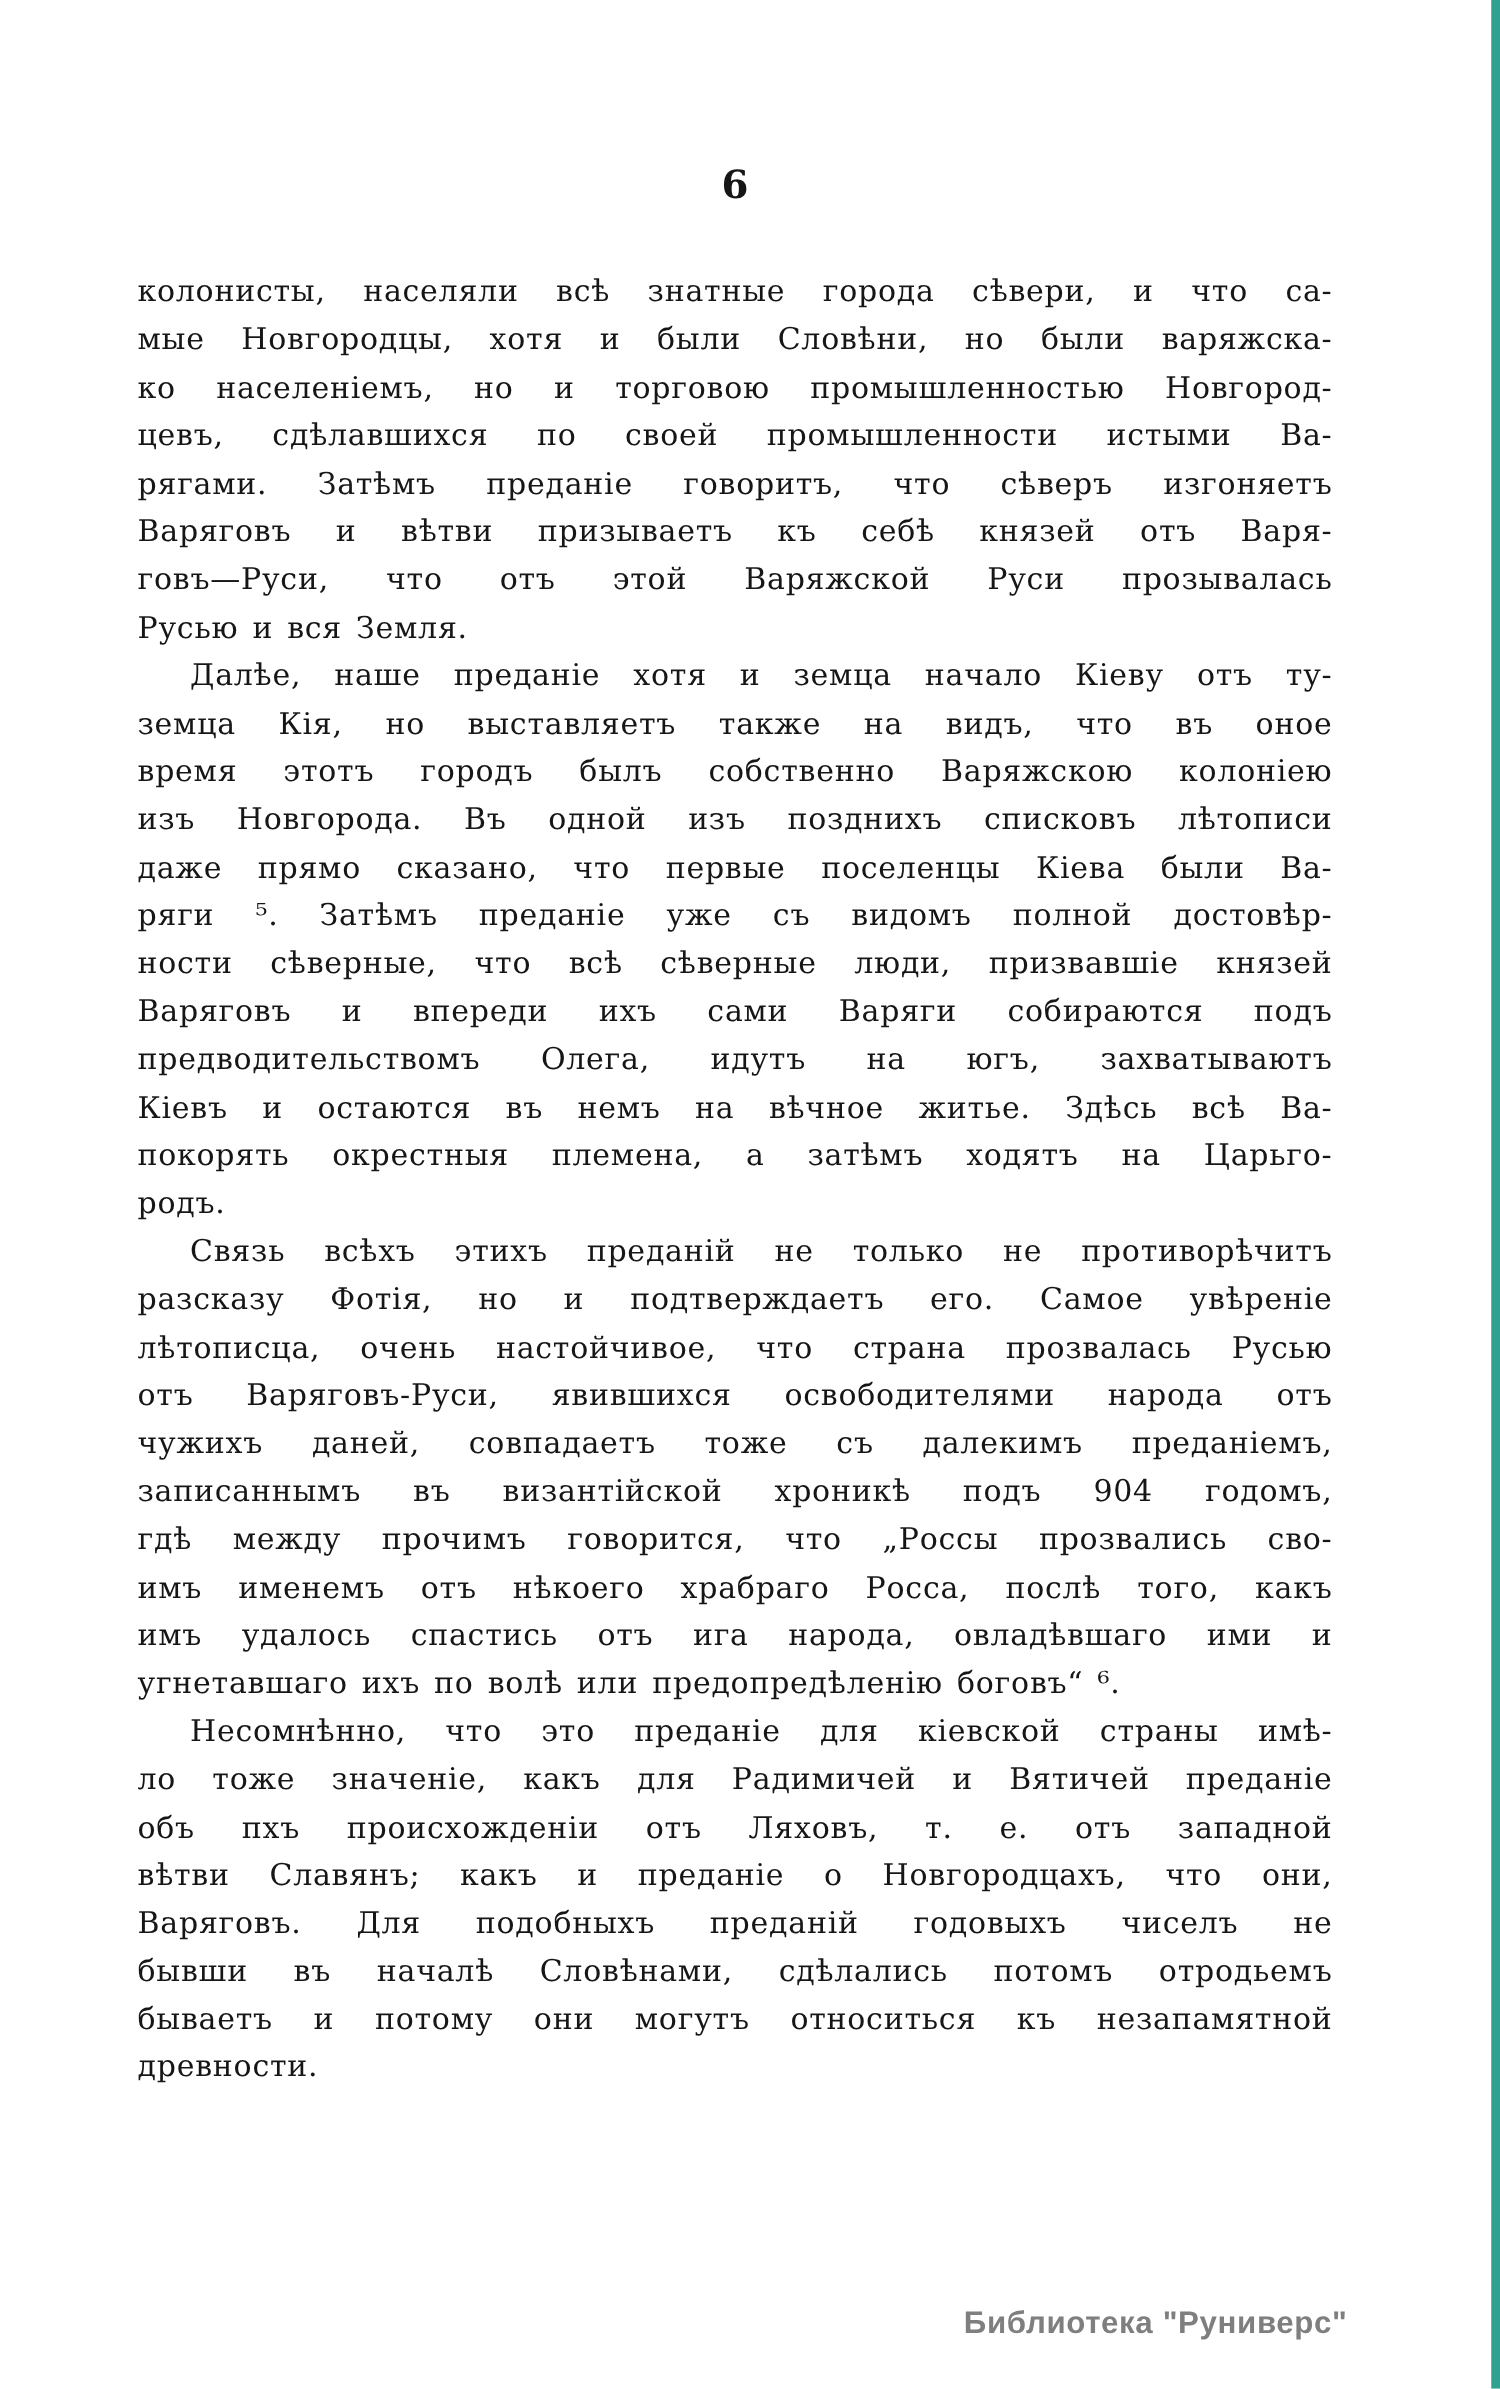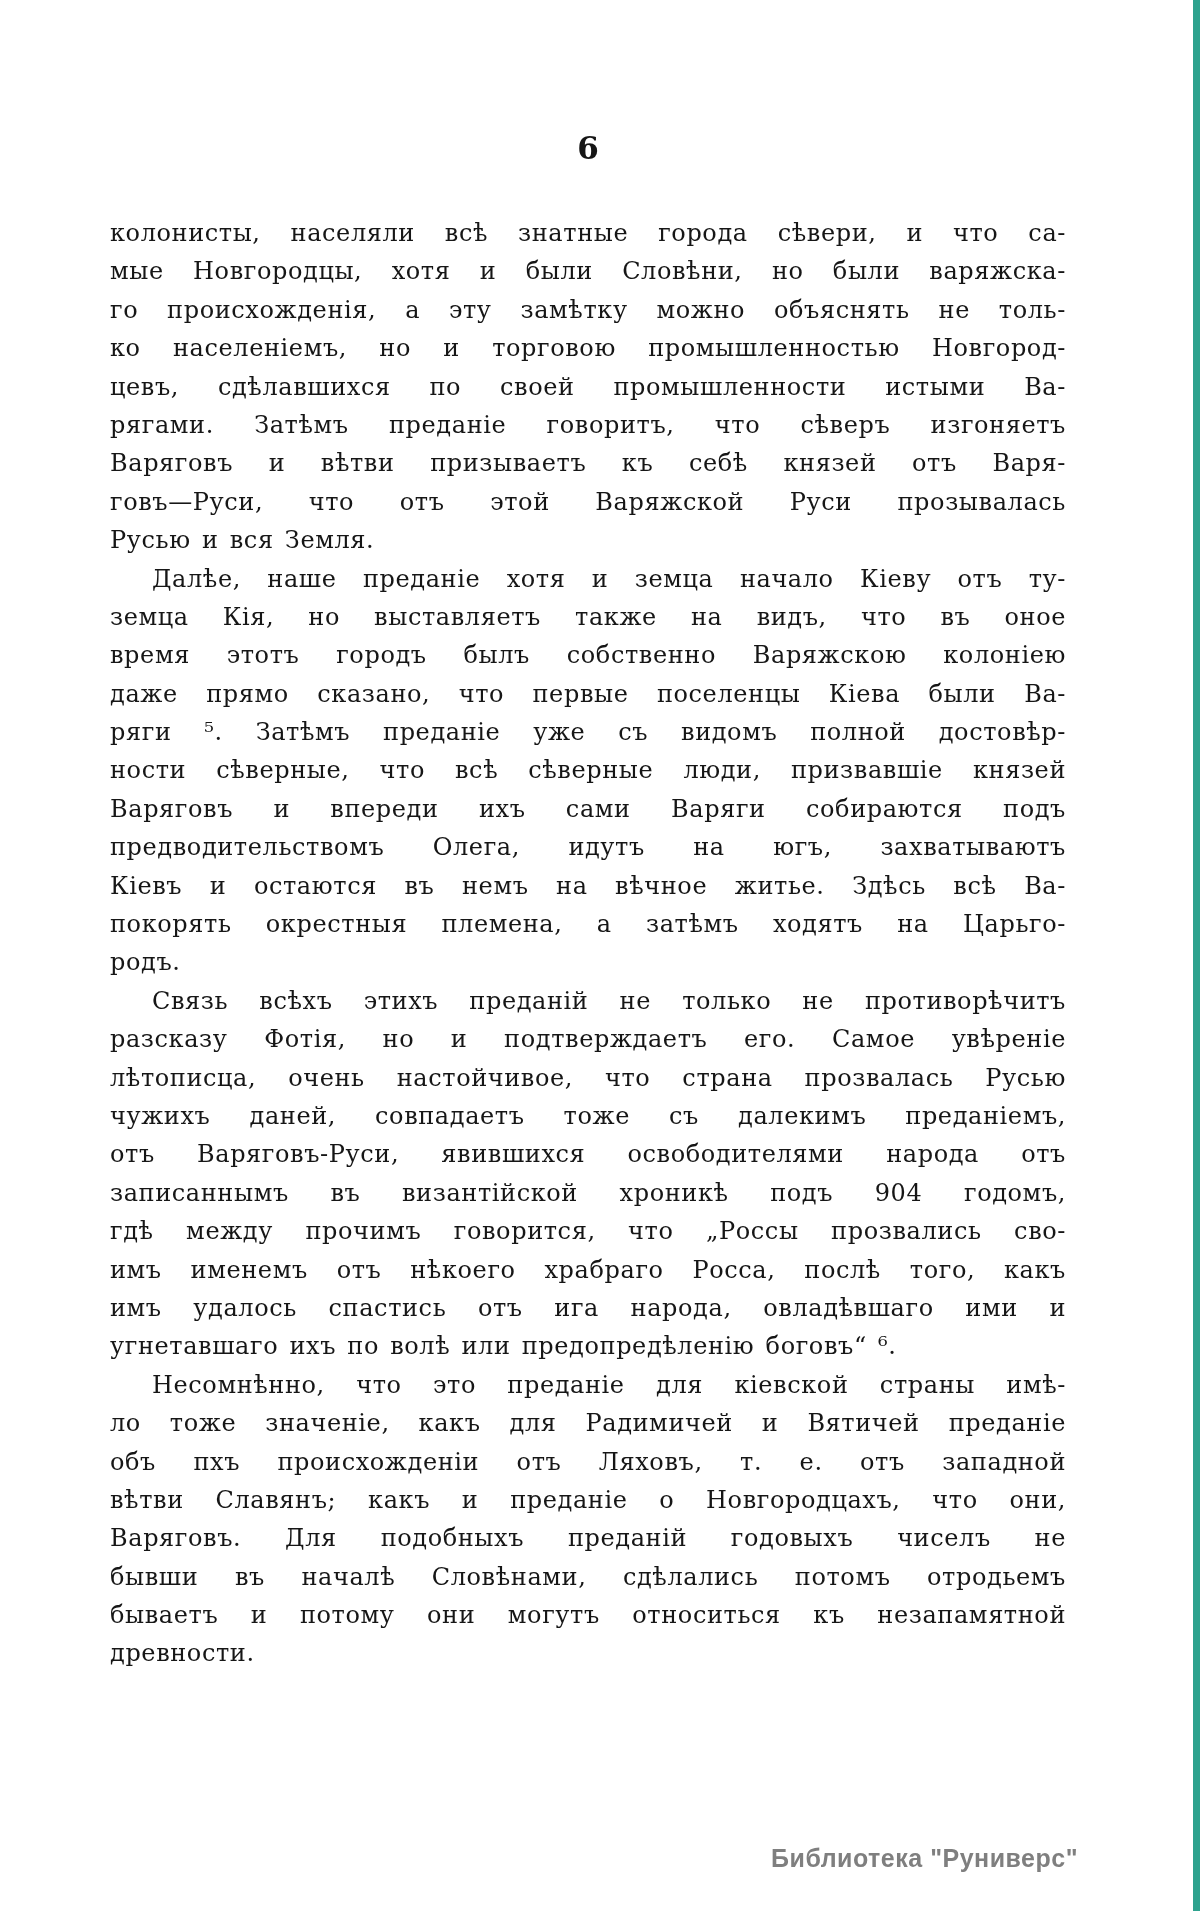--- a/index.html
+++ b/index.html
@@ -73,43 +73,43 @@
 </style>
 </head>
 <body>
 
 <div class="page">
   <div class="page-number">6</div>
 
   <div class="text-block">
       <div class="line">колонисты, населяли всѣ знатные города сѣвери, и что са-</div>
       <div class="line">мые Новгородцы, хотя и были Словѣни, но были варяжска-</div>
-      <div class="line">го происхожденія, а эту замѣтку можно объяснять не толь-</div>
       <div class="line">ко населеніемъ, но и торговою промышленностью Новгород-</div>
       <div class="line">цевъ, сдѣлавшихся по своей промышленности истыми Ва-</div>
       <div class="line">рягами. Затѣмъ преданіе говоритъ, что сѣверъ изгоняетъ</div>
       <div class="line">Варяговъ и вѣтви призываетъ къ себѣ князей отъ Варя-</div>
       <div class="line">говъ—Руси, что отъ этой Варяжской Руси прозывалась</div>
       <div class="line last">Русью и вся Земля.</div>
       <div class="line indent">Далѣе, наше преданіе хотя и земца начало Кіеву отъ ту-</div>
       <div class="line">земца Кія, но выставляетъ также на видъ, что въ оное</div>
       <div class="line">время этотъ городъ былъ собственно Варяжскою колоніею</div>
+      <div class="line">изъ Новгорода. Въ одной изъ позднихъ списковъ лѣтописи</div>
       <div class="line">даже прямо сказано, что первые поселенцы Кіева были Ва-</div>
       <div class="line">ряги ⁵. Затѣмъ преданіе уже съ видомъ полной достовѣр-</div>
       <div class="line">ности сѣверные, что всѣ сѣверные люди, призвавшіе князей</div>
       <div class="line">Варяговъ и впереди ихъ сами Варяги собираются подъ</div>
       <div class="line">предводительствомъ Олега, идутъ на югъ, захватываютъ</div>
       <div class="line">Кіевъ и остаются въ немъ на вѣчное житье. Здѣсь всѣ Ва-</div>
       <div class="line">покорять окрестныя племена, а затѣмъ ходятъ на Царьго-</div>
       <div class="line last">родъ.</div>
       <div class="line indent">Связь всѣхъ этихъ преданій не только не противорѣчитъ</div>
       <div class="line">разсказу Фотія, но и подтверждаетъ его. Самое увѣреніе</div>
       <div class="line">лѣтописца, очень настойчивое, что страна прозвалась Русью</div>
+      <div class="line">отъ Варяговъ-Руси, явившихся освободителями народа отъ</div>
       <div class="line">чужихъ даней, совпадаетъ тоже съ далекимъ преданіемъ,</div>
-      <div class="line">отъ Варяговъ-Руси, явившихся освободителями народа отъ</div>
       <div class="line">записаннымъ въ византійской хроникѣ подъ 904 годомъ,</div>
       <div class="line">гдѣ между прочимъ говорится, что „Россы прозвались сво-</div>
       <div class="line">имъ именемъ отъ нѣкоего храбраго Росса, послѣ того, какъ</div>
       <div class="line">имъ удалось спастись отъ ига народа, овладѣвшаго ими и</div>
       <div class="line last">угнетавшаго ихъ по волѣ или предопредѣленію боговъ“ ⁶.</div>
       <div class="line indent">Несомнѣнно, что это преданіе для кіевской страны имѣ-</div>
       <div class="line">ло тоже значеніе, какъ для Радимичей и Вятичей преданіе</div>
       <div class="line">объ пхъ происхожденіи отъ Ляховъ, т. е. отъ западной</div>
       <div class="line">вѣтви Славянъ; какъ и преданіе о Новгородцахъ, что они,</div>
       <div class="line">Варяговъ. Для подобныхъ преданій годовыхъ чиселъ не</div>

